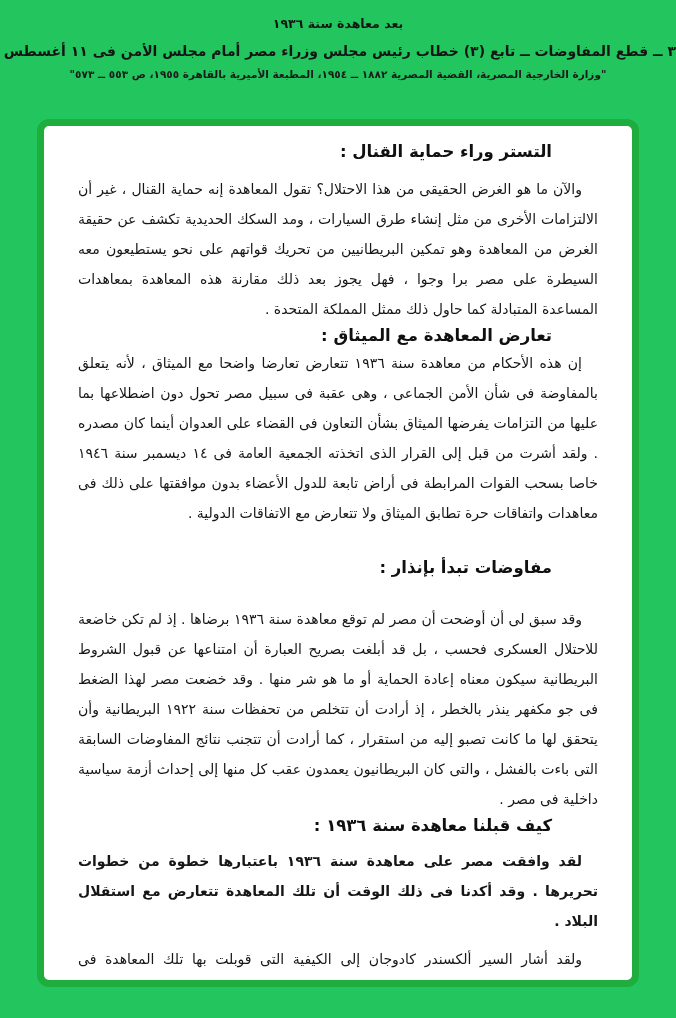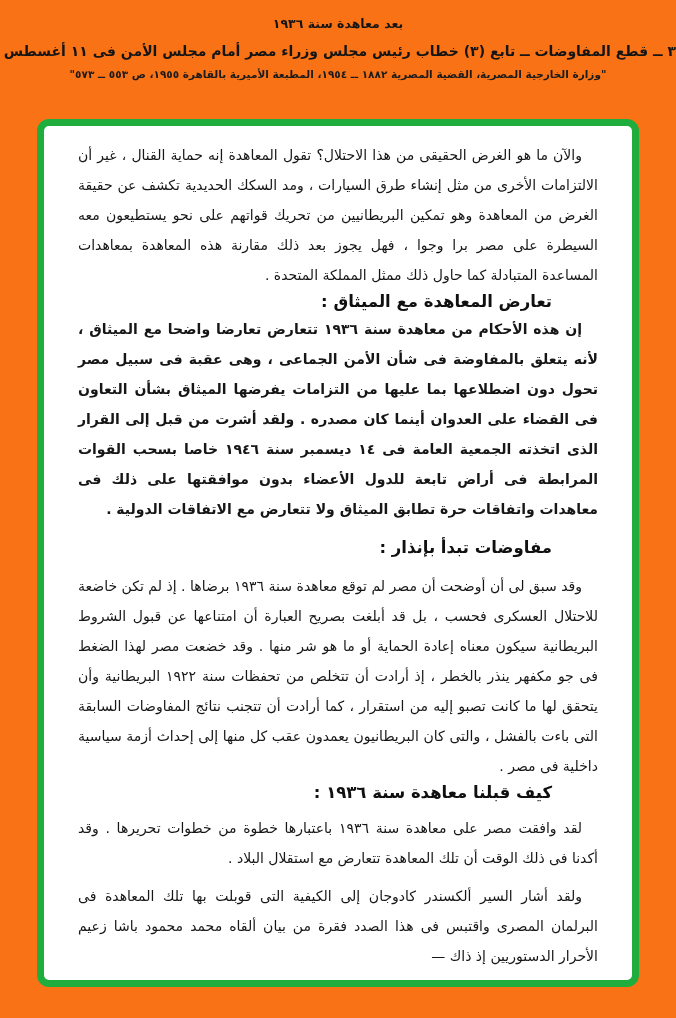--- a/index.html
+++ b/index.html
@@ -9,21 +9,21 @@
     width: 676px;
     height: 1018px;
     font-family: "DejaVu Sans", sans-serif;
     color: #141414;
     overflow: hidden;
   }
   .page {
     position: relative;
     width: 676px;
     height: 1018px;
-    background: #f97316;
+    background: #22c55e;
   }
   .header {
     direction: rtl;
     text-align: center;
     font-weight: bold;
     color: #151515;
   }
   .header-kicker {
     padding-top: 16px;
     font-size: 12.5px;
@@ -69,40 +69,41 @@
     text-align: justify;
     text-indent: 16px;
     font-size: 14px;
     line-height: 30px;
     margin: 0;
     color: #161616;
   }
   .s1 .section-heading { margin-bottom: 10px; }
   .s1 .para            { margin-bottom: 0; }
   .s2 .section-heading { }
-  .s2 .para            { margin-bottom: 12px; font-weight: bold; }
-  .s3 .section-heading { margin-bottom: 11px; }
+  .s2 .para            { margin-bottom: 28px; }
+  .s3 .section-heading { margin-bottom: 24px; }
   .s3 .para            { margin-bottom: 0; }
   .s4 .section-heading { margin-bottom: 8px; }
-  .s4 .para-first      { margin-bottom: 8px; }
+  .s4 .para-first      { margin-bottom: 8px; font-weight: bold; }
 </style>
 </head>
 <body>
 
 <div class="page">
 
   <div class="header">
     <div class="header-kicker">بعد معاهدة سنة ١٩٣٦</div>
     <div class="header-title">٣ ــ قطع المفاوضات ــ تابع (٣) خطاب رئيس مجلس وزراء مصر أمام مجلس الأمن فى ١١ أغسطس ١٩٤٧</div>
     <div class="header-source">"وزارة الخارجية المصرية، القضية المصرية ١٨٨٢ ــ ١٩٥٤، المطبعة الأميرية بالقاهرة ١٩٥٥، ص ٥٥٣ ــ ٥٧٣"</div>
   </div>
 
   <div class="green-box" style="border-color: rgb(31, 173, 62);">
 
     <section class="s1">
+      <h2 class="section-heading">التستر وراء حماية القنال :</h2>
       <p class="para">والآن ما هو الغرض الحقيقى من هذا الاحتلال؟ تقول المعاهدة إنه حماية القنال ، غير أن الالتزامات الأخرى من مثل إنشاء طرق السيارات ، ومد السكك الحديدية تكشف عن حقيقة الغرض من المعاهدة وهو تمكين البريطانيين من تحريك قواتهم على نحو يستطيعون معه السيطرة على مصر برا وجوا ، فهل يجوز بعد ذلك مقارنة هذه المعاهدة بمعاهدات المساعدة المتبادلة كما حاول ذلك ممثل المملكة المتحدة .</p>
     </section>
 
     <section class="s2">
       <h2 class="section-heading">تعارض المعاهدة مع الميثاق :</h2>
       <p class="para">إن هذه الأحكام من معاهدة سنة ١٩٣٦ تتعارض تعارضا واضحا مع الميثاق ، لأنه يتعلق بالمفاوضة فى شأن الأمن الجماعى ، وهى عقبة فى سبيل مصر تحول دون اضطلاعها بما عليها من التزامات يفرضها الميثاق بشأن التعاون فى القضاء على العدوان أينما كان مصدره . ولقد أشرت من قبل إلى القرار الذى اتخذته الجمعية العامة فى ١٤ ديسمبر سنة ١٩٤٦ خاصا بسحب القوات المرابطة فى أراض تابعة للدول الأعضاء بدون موافقتها على ذلك فى معاهدات واتفاقات حرة تطابق الميثاق ولا تتعارض مع الاتفاقات الدولية .</p>
     </section>
 
     <section class="s3">
       <h2 class="section-heading">مفاوضات تبدأ بإنذار :</h2>

